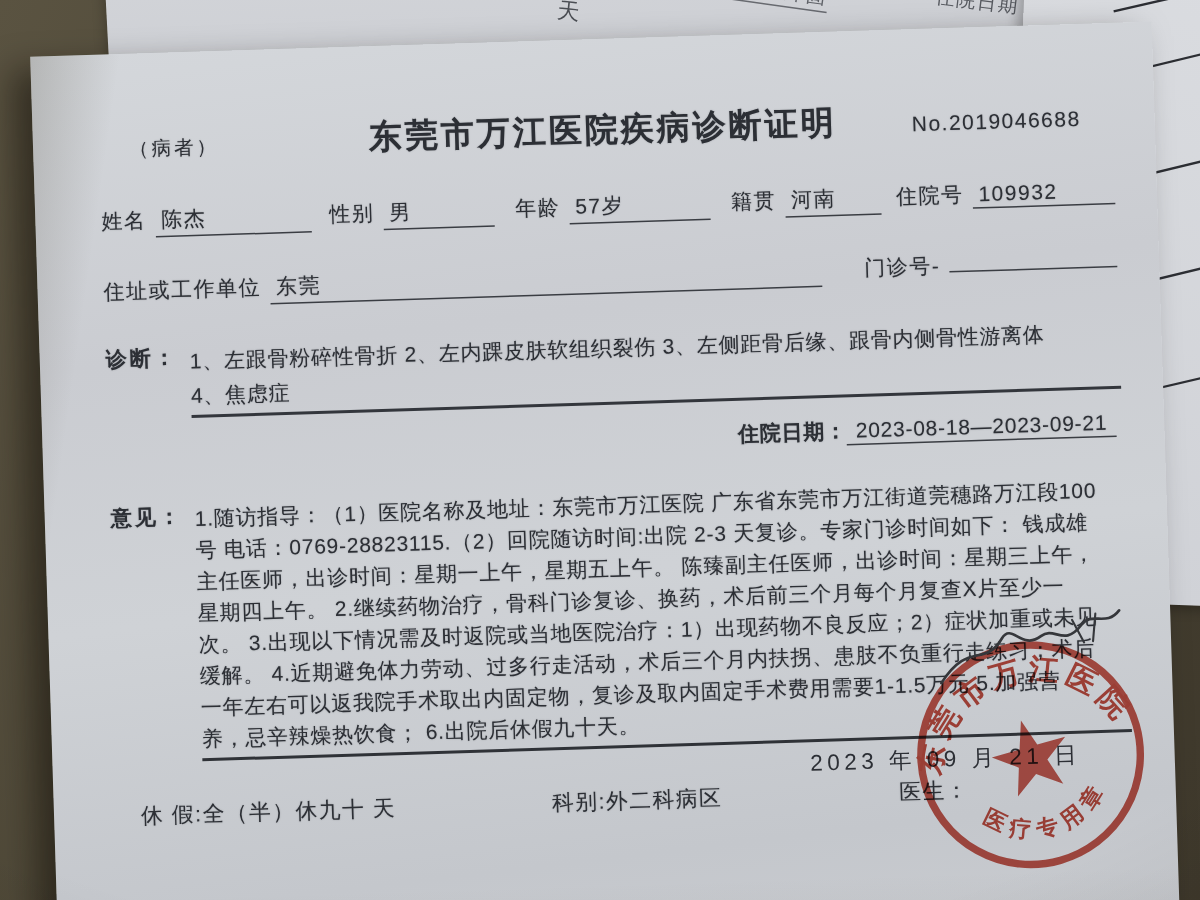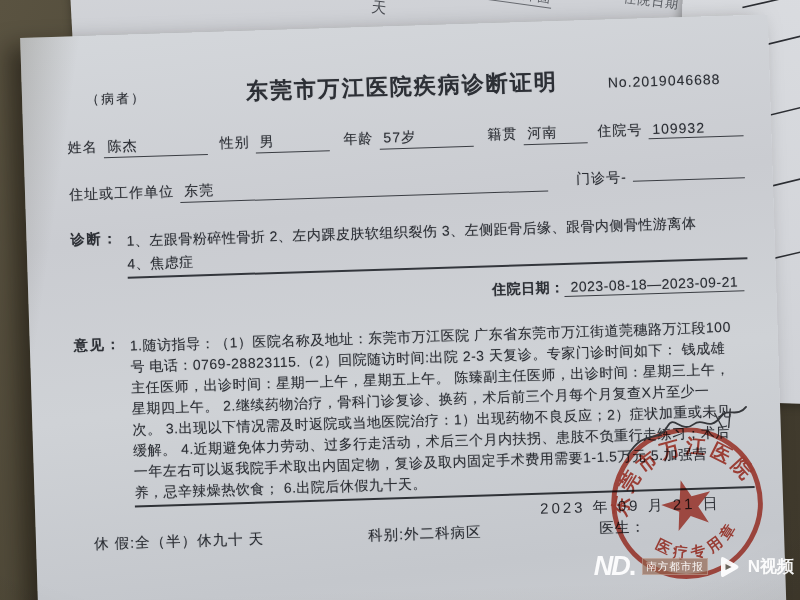--- a/index.html
+++ b/index.html
@@ -191,23 +191,14 @@
         <textPath href="#arcBottom" startOffset="50%" text-anchor="middle">医疗专用章</textPath>
       </text>
     </svg>
 
     <svg class="sig" viewBox="0 0 132 48">
       <path d="M4,40 C 26,14 34,34 48,16 C 56,6 60,26 74,18 C 84,12 88,28 102,14 C 110,6 118,18 128,8" fill="none" stroke="#35373b" stroke-width="1.8" stroke-linecap="round"></path>
       <path d="M96,10 l6,16 M112,8 l-4,18" fill="none" stroke="#35373b" stroke-width="1.4" stroke-linecap="round"></path>
     </svg>
   </div>
 
-  <div class="wm">
-    <span class="wm-nd"><span>ND</span><span class="dot">.</span></span>
-    <span class="wm-box">南方都市报</span>
-    <svg class="wm-play" viewBox="0 0 24 24">
-      <path d="M5,4 q0,-3 3,-1.5 L21,10 q3,2 0,4 L8,21.5 q-3,1.5 -3,-1.5 Z" fill="rgba(255,255,255,.93)"></path>
-      <path d="M9.5,9 L15.5,12 L9.5,15 Z" fill="rgba(90,85,75,.9)"></path>
-    </svg>
-    <span class="wm-n">N视频</span>
-  </div>
 
 </div>
 
 </body></html>

